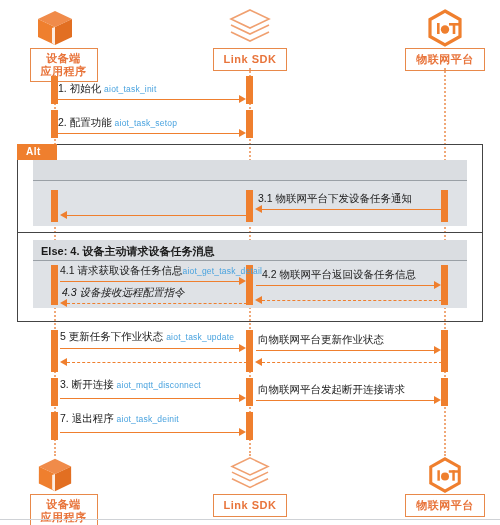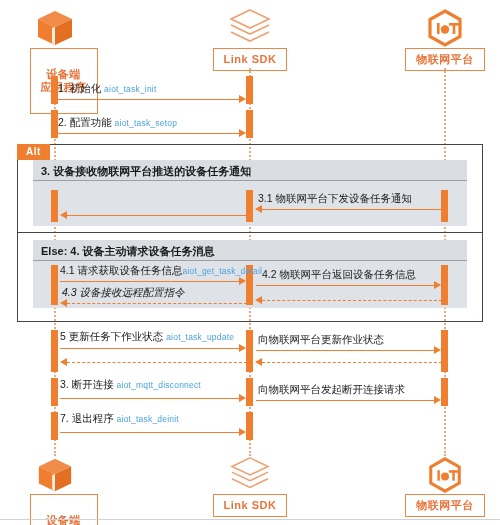--- a/index.html
+++ b/index.html
@@ -18,21 +18,21 @@
     display:inline-block;
     border:1px solid #e8894a;
     background:#ffffff;
     color:#e8743b;
     font-size:11px;
     line-height:13px;
     padding:4px 10px;
     font-weight:bold;
     letter-spacing:.5px;
   }
-  .actor-box.two-line{padding:19px 10px;margin-left:17px;}
+  .actor-box.two-line{padding:3px 10px;margin-left:17px;}
 
   
   .lifeline{
     position:absolute;width:0;
     border-left:2px dotted #f0a878;
   }
   .activation{
     position:absolute;
     width:7px;
     background:#ef7f2e;
@@ -44,21 +44,21 @@
     border:1.5px solid #444444;
     background:transparent;
     box-sizing:border-box;
   }
   .alt-tab{
     position:absolute;
     background:#ef7f2e;
     color:#ffffff;
     font-size:10px;
     font-weight:bold;
-    padding:2px 9px 3px 9px;
+    padding:2px 16px 3px 9px;
     line-height:11px;
     letter-spacing:.5px;
   }
   .alt-divider{
     position:absolute;
     height:0;
     border-top:1.5px solid #444444;
   }
   .section{
     position:absolute;
@@ -163,21 +163,20 @@
   <div class="lifeline" style="left:54px;top:68px;height:388px;"></div>
   <div class="lifeline" style="left:249px;top:68px;height:388px;"></div>
   <div class="lifeline" style="left:444px;top:68px;height:388px;"></div>
 
   <div class="alt-frame" style="left:17px;top:144px;width:466px;height:178px;"></div>
   <div class="alt-tab" style="left:17px;top:144px;">Alt</div>
   <div class="alt-divider" style="left:17px;top:232px;width:466px;"></div>
 
   <div class="section" style="left:33px;top:160px;width:434px;height:66px;"></div>
   <div class="section-head" style="left:33px;top:160px;width:434px;height:21px;"></div>
-  <div class="section-title" style="left:41px;top:165px;">3. 设备接收物联网平台推送的设备任务通知</div>
 
   <div class="section" style="left:33px;top:240px;width:434px;height:68px;"></div>
   <div class="section-head" style="left:33px;top:240px;width:434px;height:21px;"></div>
   <div class="section-title" style="left:41px;top:245px;">Else: 4. 设备主动请求设备任务消息</div>
 
   <div class="activation" style="left:51px;top:76px;height:28px;"></div>
   <div class="activation" style="left:246px;top:76px;height:28px;"></div>
   <div class="activation" style="left:51px;top:110px;height:28px;"></div>
   <div class="activation" style="left:246px;top:110px;height:28px;"></div>
 

